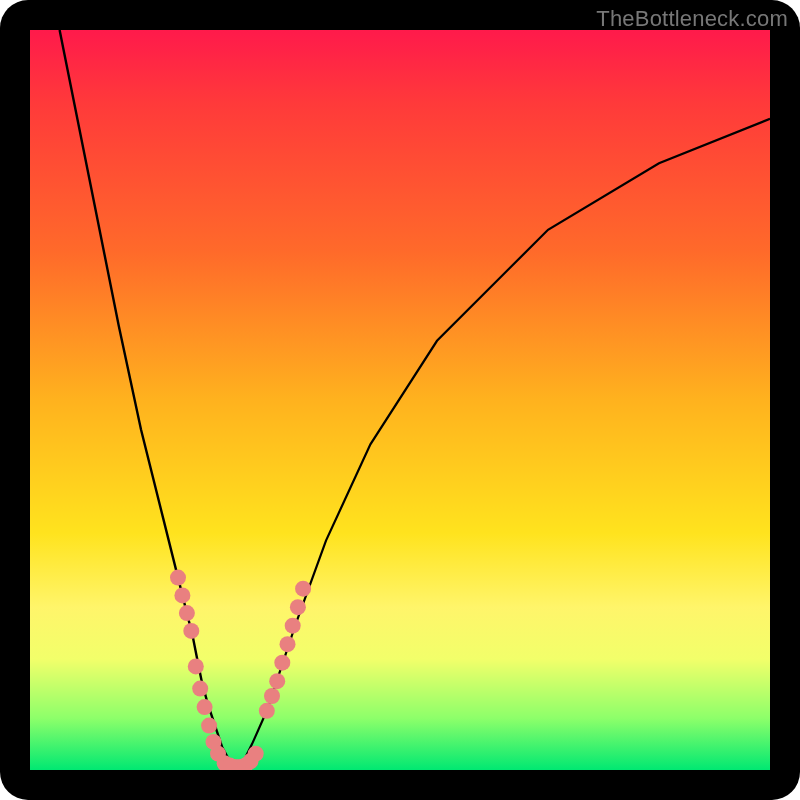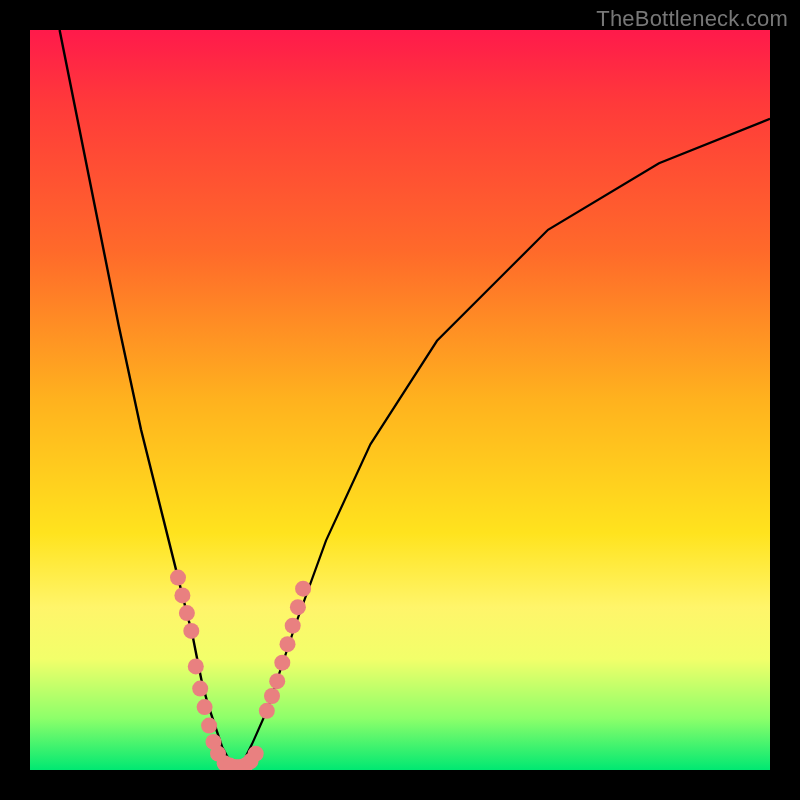--- a/index.html
+++ b/index.html
@@ -8,20 +8,21 @@
     width: 800px;
     height: 800px;
     overflow: hidden;
     font-family: Arial, Helvetica, sans-serif;
   }
   .frame {
     position: relative;
     width: 800px;
     height: 800px;
     background: #000;
+    border-radius: 28px;
   }
   .watermark {
     position: absolute;
     top: 6px;
     right: 12px;
     color: #777;
     font-size: 22px;
     font-weight: 500;
     letter-spacing: 0.2px;
     z-index: 10;

